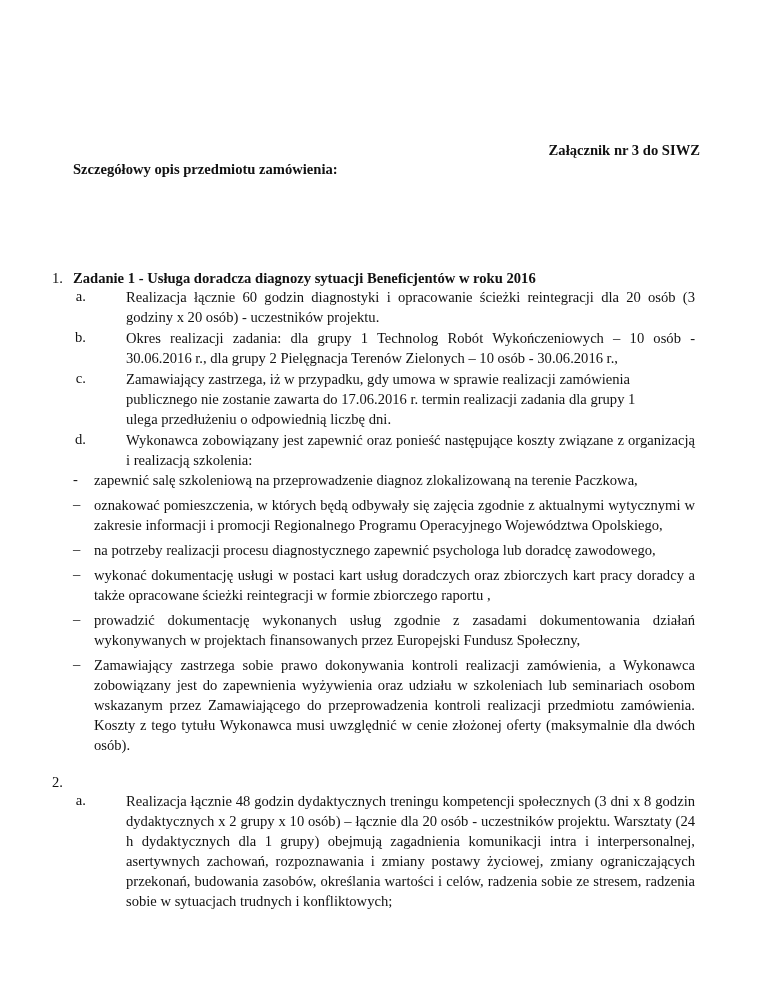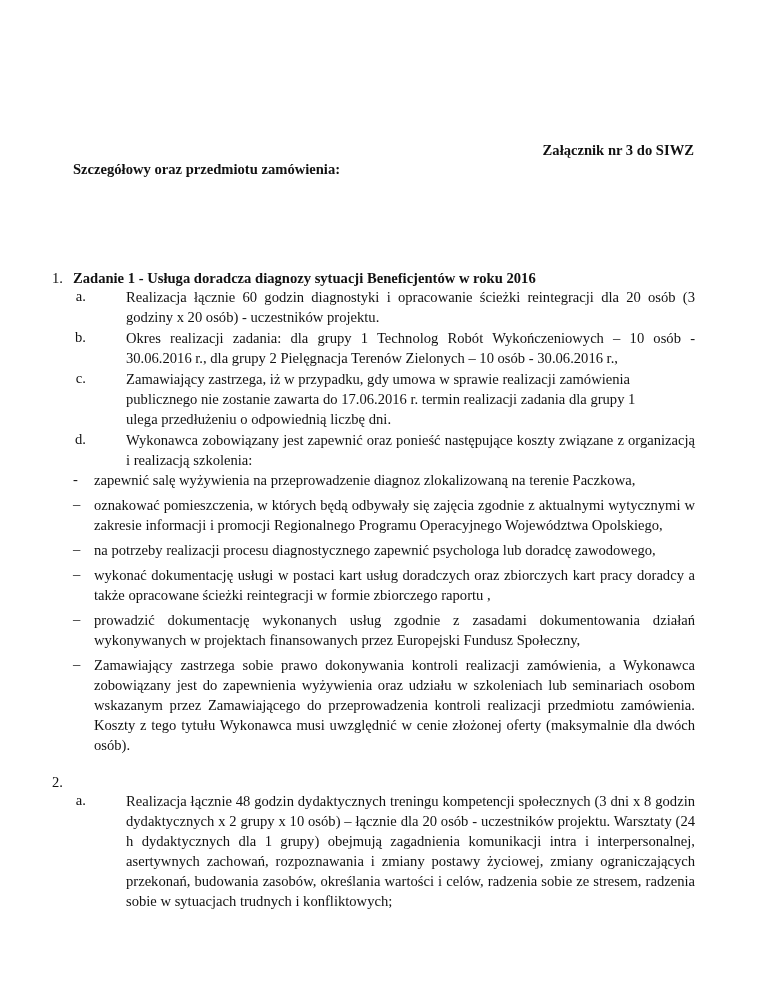--- a/index.html
+++ b/index.html
@@ -3,21 +3,21 @@
 <meta charset="utf-8">
 <style>
   html, body { margin: 0; padding: 0; background: #ffffff; }
   body {
     width: 768px; height: 994px; overflow: hidden; position: relative;
     font-family: "Liberation Serif", "DejaVu Serif", serif;
     color: #111111; font-size: 14.6px; line-height: 18px;
   }
   .page { position: absolute; left: 0; top: 0; width: 768px; height: 994px; }
   .annex {
-    position: absolute; top: 141px; right: 74px;
+    position: absolute; top: 141px; right: 68px;
     font-weight: bold; font-size: 14.6px;
   }
   .doc-title {
     position: absolute; top: 160px; left: 73px;
     font-weight: bold; font-size: 14.6px;
   }
   .note {
     position: absolute; top: 196px; left: 73px; width: 622px;
     text-decoration: underline; text-align: justify; text-align-last: left;
     line-height: 20px;
@@ -34,21 +34,21 @@
   .dashes { margin-left: 28px; }
   .dash-item { display: flex; margin-top: 5px; }
   .dash-text { flex: 1; text-align: justify; line-height: 20px; }
 </style>
 </head>
 <body>
 
 <div class="page">
 
   <div class="annex">Załącznik nr 3 do SIWZ</div>
-  <div class="doc-title">Szczegółowy oraz przedmiotu zamówienia:</div>
+  <div class="doc-title">Szczegółowy opis przedmiotu zamówienia:</div>
 
   <div class="section" style="top:269px;">
     <div class="section-head">
       <span class="num">1.</span>
       <span>Zadanie 1 - Usługa doradcza diagnozy sytuacji Beneficjentów w roku 2016</span>
     </div>
     <div class="items">
       <div class="item">
         <span class="letter">a.</span>
         <span class="text" style="line-height:20px;">Realizacja łącznie 60 godzin diagnostyki i opracowanie ścieżki reintegracji dla 20 osób (3 godziny x 20 osób) - uczestników projektu.</span>
@@ -62,21 +62,21 @@
         <span class="text nojust" style="line-height:20px; padding-right:30px;font-family:Liberation Serif, serif;">Zamawiający zastrzega, iż w przypadku, gdy umowa w sprawie realizacji zamówienia publicznego nie zostanie zawarta do 17.06.2016 r. termin realizacji zadania dla grupy 1 ulega przedłużeniu o odpowiednią liczbę dni.</span>
       </div>
       <div class="item" style="margin-top:1px;">
         <span class="letter">d.</span>
         <span class="text" style="line-height:20px;">Wykonawca zobowiązany jest zapewnić oraz ponieść następujące koszty związane z organizacją i realizacją szkolenia:</span>
       </div>
     </div>
     <div class="dashes" style="margin-left:21px;">
       <div class="dash-item" style="margin-top:0;">
         <span class="dash" style="margin-left:0; width:21px;">-</span>
-        <span class="dash-text"> zapewnić salę wyżywienia na przeprowadzenie diagnoz zlokalizowaną na terenie Paczkowa,</span>
+        <span class="dash-text"> zapewnić salę szkoleniową na przeprowadzenie diagnoz zlokalizowaną na terenie Paczkowa,</span>
       </div>
       <div class="dash-item">
         <span class="dash" style="margin-left:0; width:21px;">–</span>
         <span class="dash-text">oznakować pomieszczenia, w których będą odbywały się zajęcia zgodnie z aktualnymi wytycznymi w zakresie informacji i promocji Regionalnego Programu Operacyjnego Województwa Opolskiego,</span>
       </div>
       <div class="dash-item">
         <span class="dash" style="margin-left:0; width:21px;">–</span>
         <span class="dash-text">na potrzeby realizacji procesu diagnostycznego zapewnić psychologa lub doradcę zawodowego,</span>
       </div>
       <div class="dash-item">

